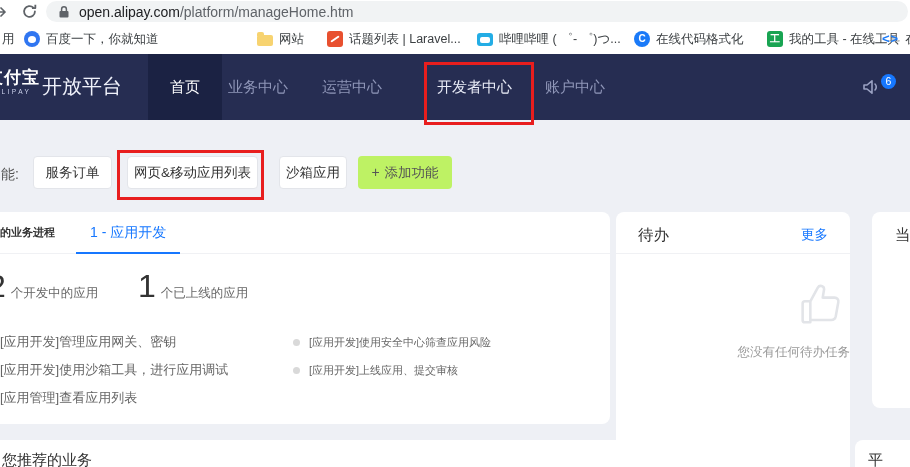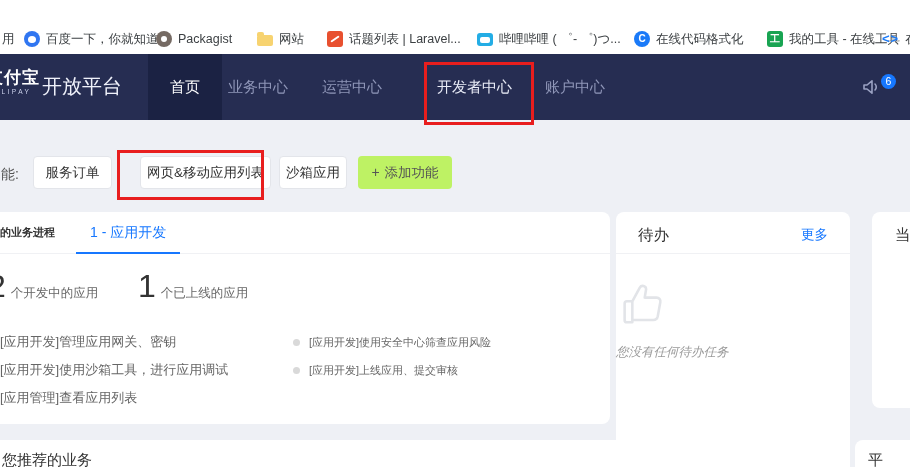--- a/index.html
+++ b/index.html
@@ -50,21 +50,21 @@
                   background:#1677ff; color:#fff; font-size:10.5px; line-height:15px; text-align:center; cursor:pointer; }
 
   
   .page { position:absolute; left:0; top:120px; width:910px; height:347px; background:#eef0f5; }
 
   .tb-label { position:absolute; left:1px; top:46px; font-size:14px; color:#555; }
   .tb-btn { position:absolute; top:36px; height:33px; background:#fff; border:1px solid #e3e5ea;
             border-radius:4px; font-size:13.5px; color:#333; text-align:center; line-height:31px;
             cursor:pointer; white-space:nowrap; }
   .tb-btn-1 { left:33px; width:79px; }
-  .tb-btn-2 { left:140px; width:131px; }
+  .tb-btn-2 { left:127px; width:131px; }
   .tb-btn-3 { left:279px; width:68px; }
   .tb-add { position:absolute; left:358px; top:36px; width:94px; height:33px; background:#bef264;
             border:none; border-radius:4px; font-size:13.5px; color:#555; line-height:33px; text-align:center; cursor:pointer; }
   .tb-add .plus { margin-right:5px; font-size:14px; }
 
   .card { position:absolute; background:#fff; border-radius:8px; }
   .proc-card { left:-20px; top:92px; width:630px; height:212px; }
   .card-head { position:relative; height:42px; border-bottom:1px solid #f0f1f4; }
   .proc-title { position:absolute; left:20px; top:13px; font-size:11px; color:#333; font-weight:700; }
   .proc-tab { position:absolute; left:96px; top:0; height:42px; line-height:41px; padding:0 14px;
@@ -76,21 +76,21 @@
   .stat-label { font-size:12.5px; color:#666; }
   .tasks { position:absolute; left:20px; top:116px; width:580px; }
   .task-row { display:flex; height:28px; align-items:center;gap:31px; }
   .task-left { width:262px; font-size:13px; color:#666; white-space:nowrap; }
   .task-right { display:flex; align-items:center; font-size:11px; color:#666; white-space:nowrap; }
   .dot { width:7px; height:7px; border-radius:50%; background:#d9d9d9; margin-right:9px; flex:0 0 auto; }
 
   .todo-card { left:616px; top:92px; width:234px; height:264px; }
   .todo-title { position:absolute; left:22px; top:13px; font-size:15.5px; color:#333; font-weight:500; }
   .todo-more { position:absolute; right:22px; top:14px; font-size:13.5px; color:#1677ff; cursor:pointer; }
-  .todo-body { position:absolute; left:0; top:42px; width:100%; text-align:left;font-style:italic; }
+  .todo-body { position:absolute; left:0; top:42px; width:100%; text-align:right; }
   .thumb { margin-top:24px; }
   .todo-empty { margin-top:6px; font-size:12.5px; color:#999; }
 
   .side-card { left:872px; top:92px; width:60px; height:196px; }
   .side-title { position:absolute; left:23px; top:13px; font-size:15.5px; color:#333; font-weight:500; }
 
   .bottom-card { left:-20px; top:320px; width:860px; height:47px; }
   .bottom-title { position:absolute; left:22px; top:11px; font-size:15px; color:#333; font-weight:500; }
   .bottom-right-card { left:855px; top:320px; width:75px; height:47px; }
   .bottom-right-title { position:absolute; left:13px; top:11px; font-size:15px; color:#333; font-weight:500; }
@@ -98,32 +98,52 @@
   
   .redbox { position:absolute; border:3px solid #e81e1e; z-index:50; pointer-events:none; }
   .redbox-1 { left:424px; top:62px; width:110px; height:63px; }
   .redbox-2 { left:117px; top:150px; width:147px; height:50px; }
 </style>
 </head>
 <body>
 
 <div class="screen">
 
+  <div class="browser-top">
+    <span class="fwd-arrow">
+      <svg width="16" height="16" viewBox="0 0 16 16">
+          <path d="M2 8h10M8 4l4 4-4 4" fill="none" stroke="#5f6368" stroke-width="1.7" stroke-linecap="round" stroke-linejoin="round"></path>
+        </svg>
+    </span>
+    <span class="reload-btn">
+      <svg width="17" height="17" viewBox="0 0 16 16">
+          <path d="M13.1 8a5.1 5.1 0 1 1-1.5-3.6" fill="none" stroke="#5f6368" stroke-width="1.7" stroke-linecap="round"></path>
+          <path d="M13.5 1.6v3.2h-3.2" fill="none" stroke="#5f6368" stroke-width="1.7" stroke-linejoin="round"></path>
+        </svg>
+    </span>
+    <div class="url-pill">
+      <span class="lock">
+        <svg width="12" height="14" viewBox="0 0 12 14">
+            <rect x="1.5" y="6" width="9" height="6.5" rx="1" fill="#5f6368"></rect>
+            <path d="M3.6 6V4.2a2.4 2.4 0 0 1 4.8 0V6" fill="none" stroke="#5f6368" stroke-width="1.5"></path>
+          </svg>
+      </span>
+      <span class="url-text">
+        <span class="url-domain">open.alipay.com</span><span class="url-path">/platform/manageHome.htm</span>
+      </span>
+    </div>
+  </div>
 
   <div class="bookmarks">
     <div class="bm" style="left:2px">
       <span class="bm-label">用</span>
     </div>
     <div class="bm" style="left:24px">
       <span class="fav fav-baidu"></span>
       <span class="bm-label">百度一下，你就知道</span>
-    </div>
-    <div class="bm" style="left:156px">
-      <span class="fav fav-packagist"></span>
-      <span class="bm-label">Packagist</span>
     </div>
     <div class="bm" style="left:257px">
       <span class="fav fav-folder"></span>
       <span class="bm-label">网站</span>
     </div>
     <div class="bm" style="left:327px">
       <span class="fav fav-laravel"></span>
       <span class="bm-label">话题列表 | Laravel...</span>
     </div>
     <div class="bm" style="left:477px">

